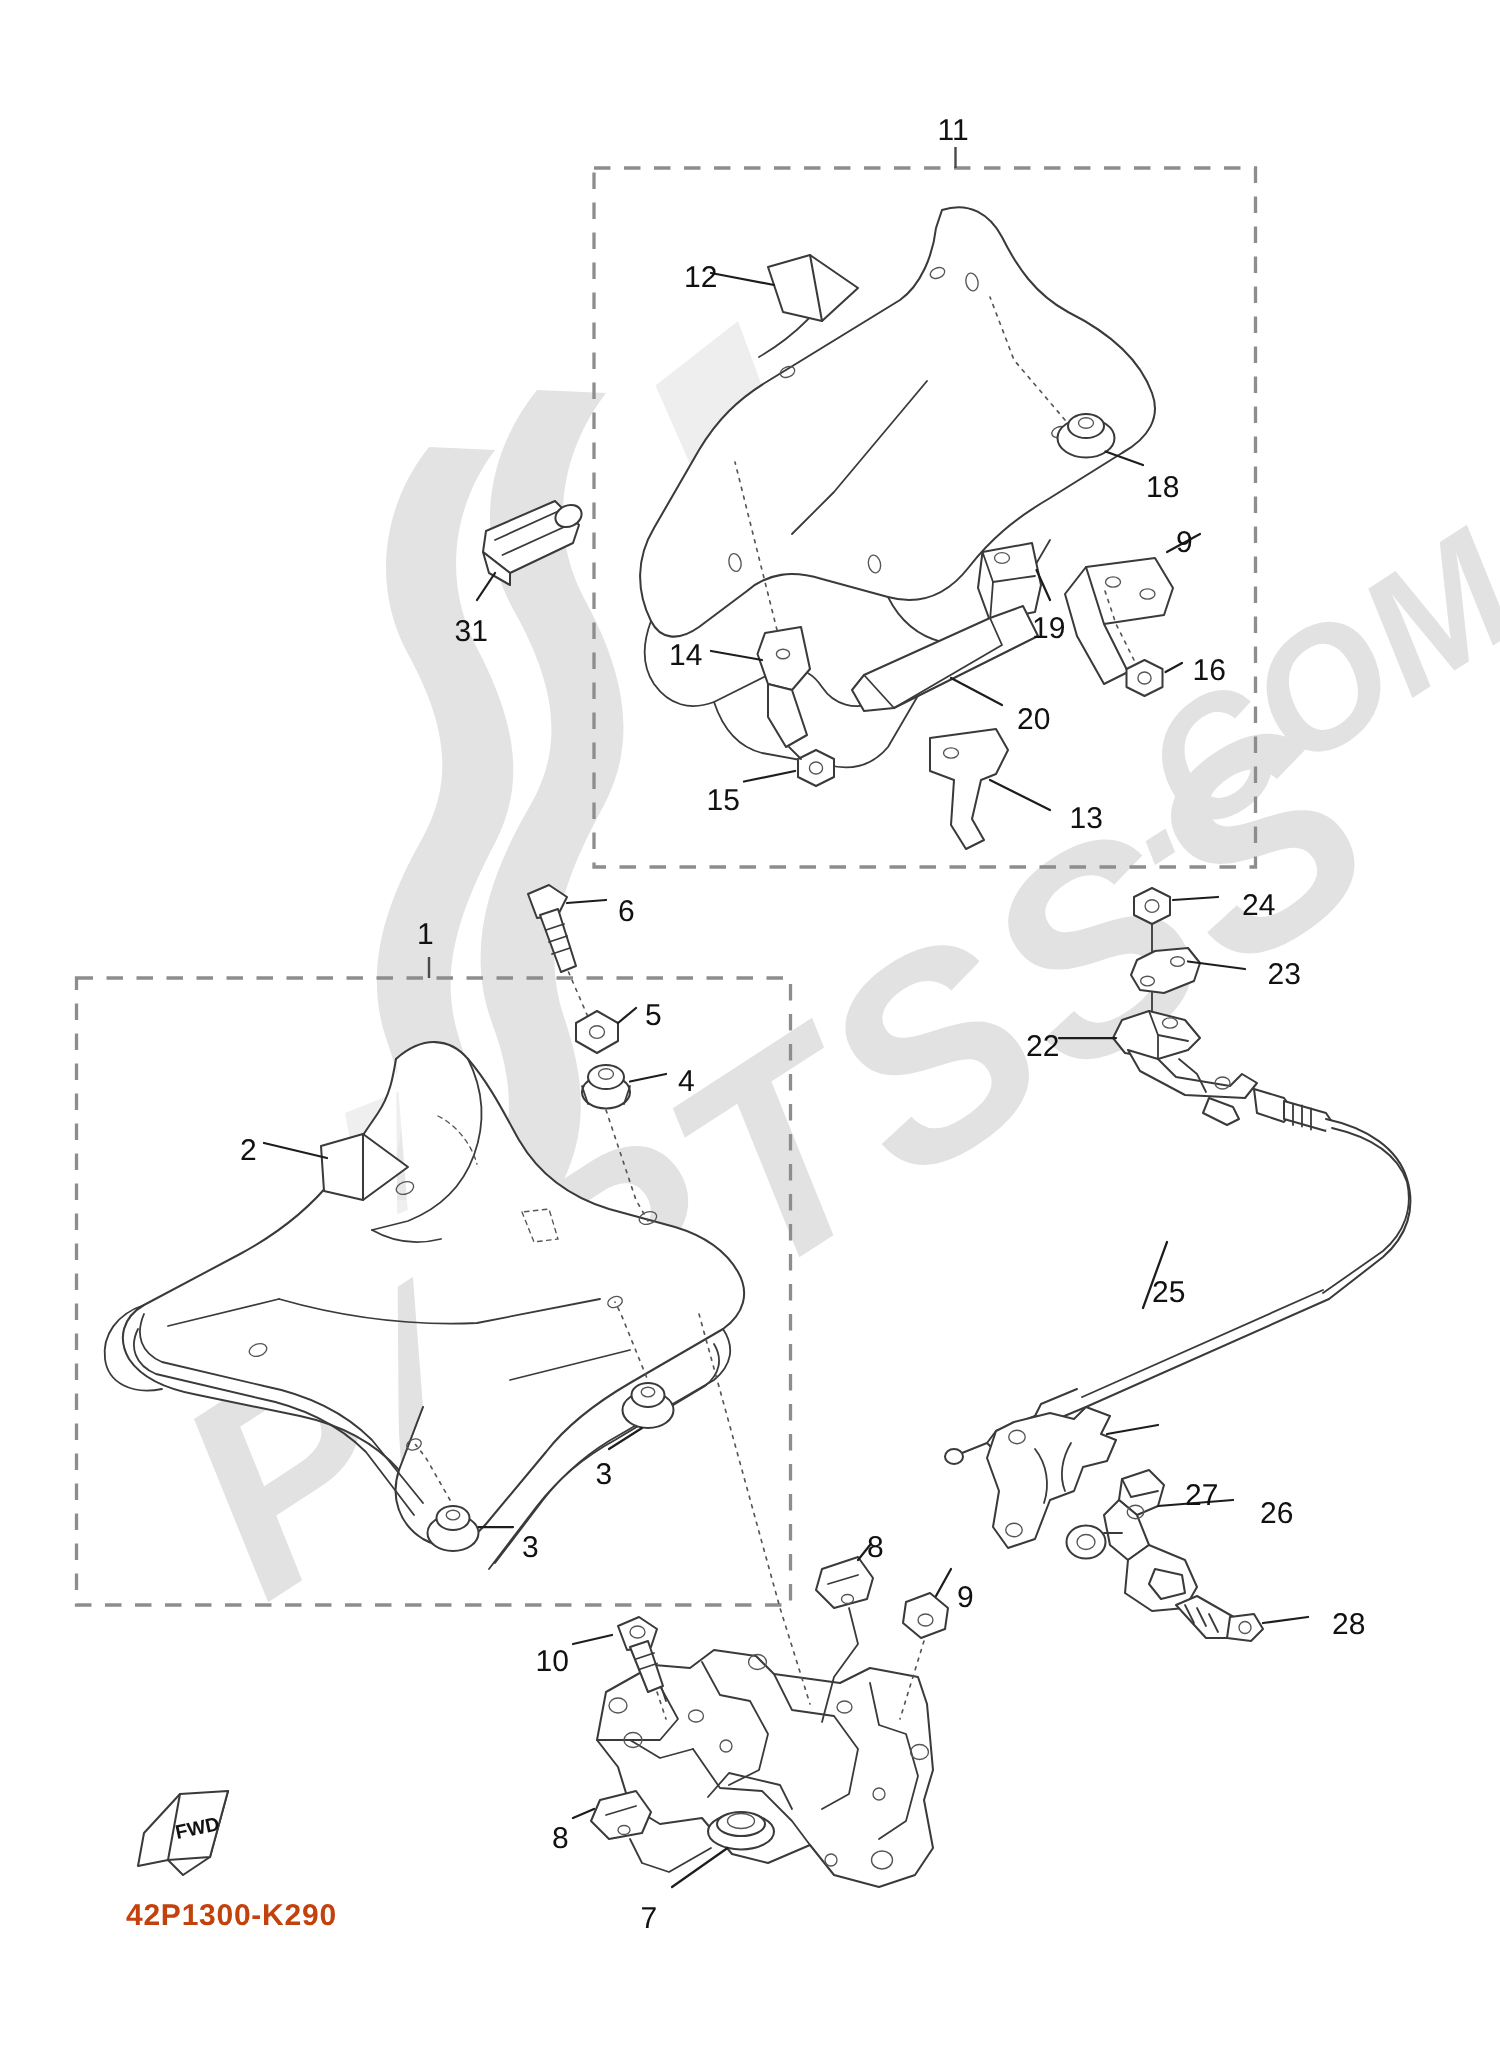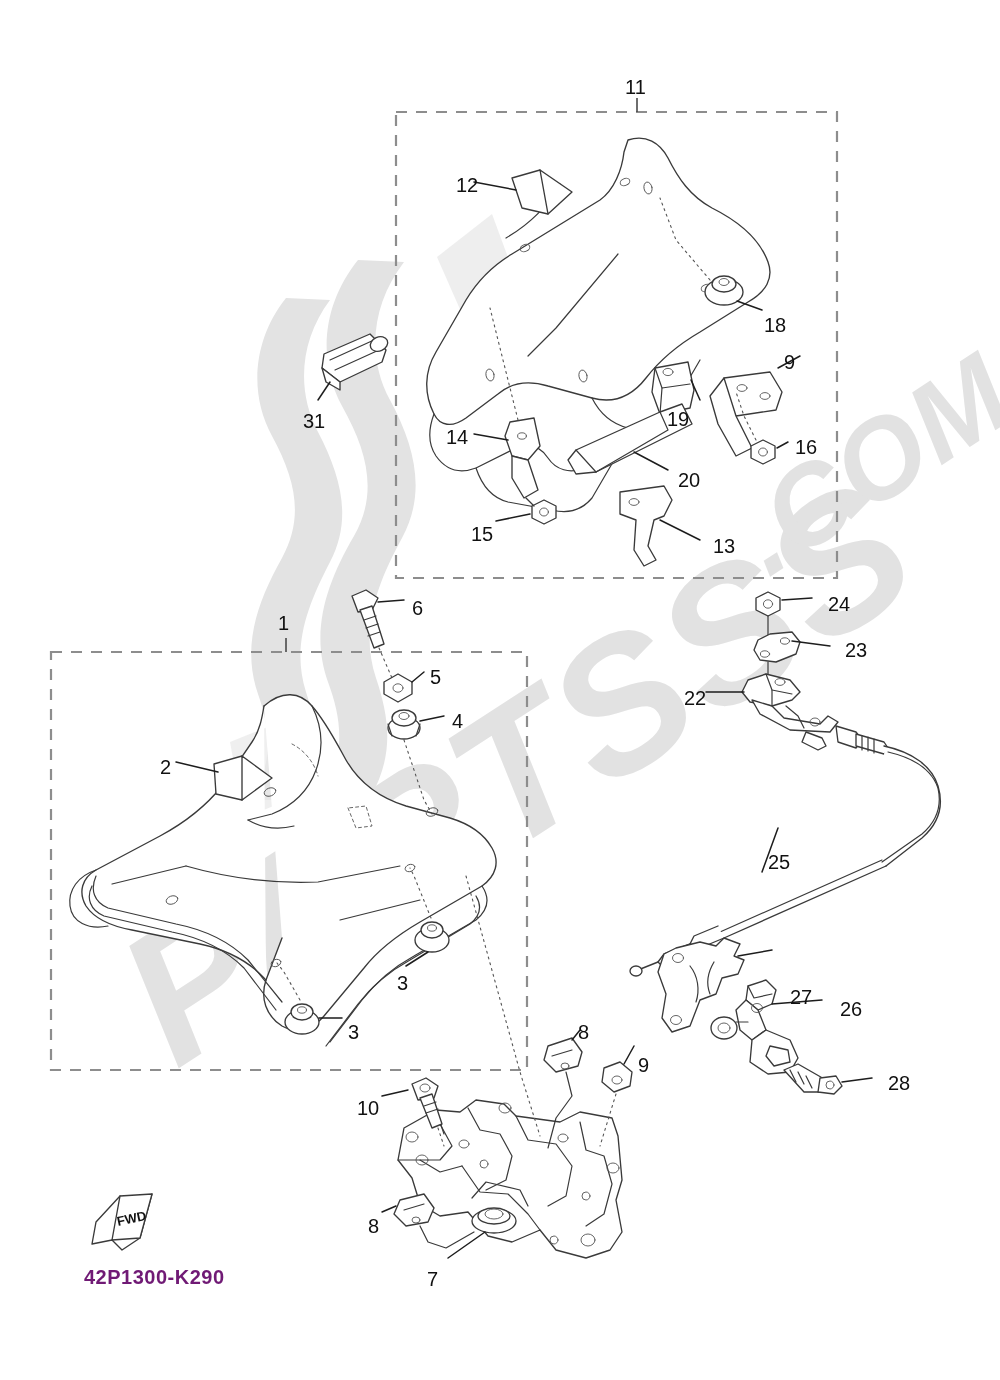--- a/index.html
+++ b/index.html
@@ -94,21 +94,21 @@
     user-select: none;
   }
   .caption {
     position: absolute;
     left: 84px;
     top: 1266px;
     font-family: "Liberation Sans", sans-serif;
     font-size: 20px;
     font-weight: 700;
     letter-spacing: 0.5px;
-    color: #701a75;
+    color: #c2410c;
     white-space: nowrap;
   }
   .fwdlabel {
     font-family: "Liberation Sans", sans-serif;
     font-size: 13px;
     font-weight: 700;
     fill: #111;
   }
 </style>
 </head>
@@ -567,21 +567,21 @@
   <div class="num" style="left:638px; top:1055px;">9</div>
   <div class="num" style="left:357px; top:1098px;">10</div>
   <div class="num" style="left:625px; top:77px;">11</div>
   <div class="num" style="left:456px; top:175px;text-align:right;">12</div>
   <div class="num" style="left:713px; top:536px;">13</div>
   <div class="num" style="left:446px; top:427px;">14</div>
   <div class="num" style="left:471px; top:524px;">15</div>
   <div class="num" style="left:795px; top:437px;">16</div>
   <div class="num" style="left:784px; top:352px;">9</div>
   <div class="num" style="left:764px; top:315px;">18</div>
-  <div class="num" style="left:667px; top:409px;text-align:center;">19</div>
+  <div class="num" style="left:688px; top:409px;text-align:center;">19</div>
   <div class="num" style="left:678px; top:470px;">20</div>
   <div class="num" style="left:303px; top:411px;">31</div>
   <div class="num" style="left:684px; top:688px;">22</div>
   <div class="num" style="left:845px; top:640px;">23</div>
   <div class="num" style="left:828px; top:594px;">24</div>
   <div class="num" style="left:768px; top:852px;">25</div>
   <div class="num" style="left:840px; top:999px;">26</div>
   <div class="num" style="left:790px; top:987px;">27</div>
   <div class="num" style="left:888px; top:1073px;text-align:right;">28</div>
 

